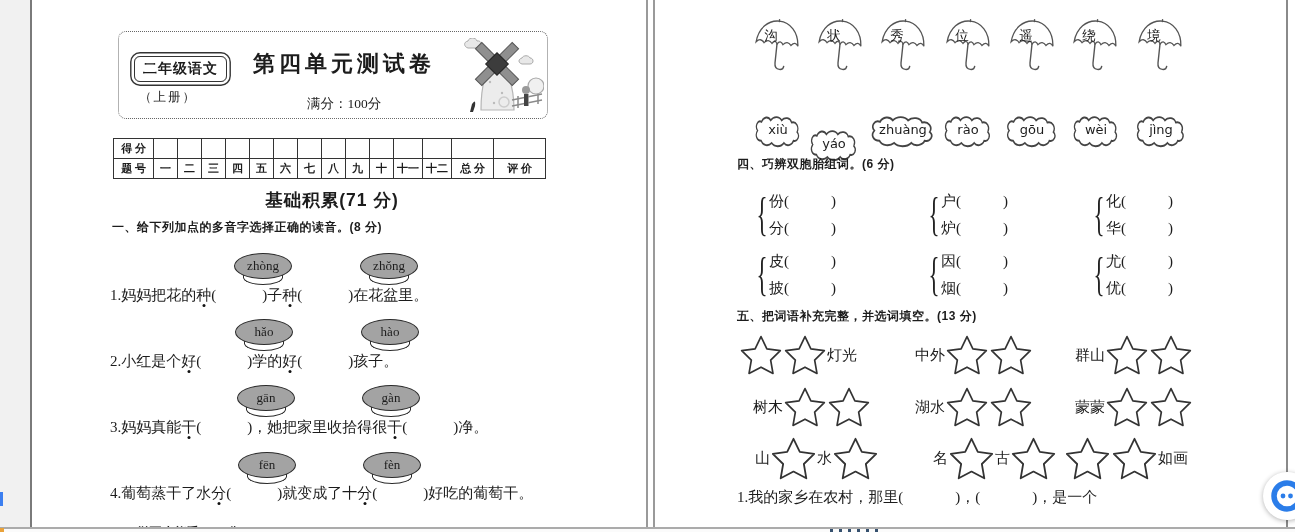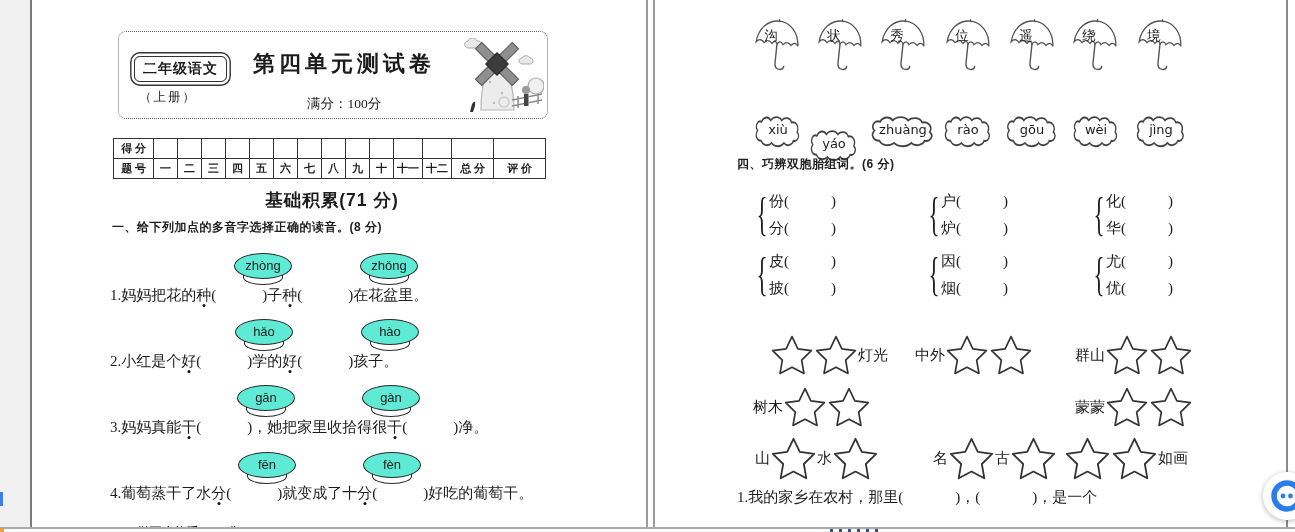--- a/index.html
+++ b/index.html
@@ -45,22 +45,22 @@
   table.score { border:1.5px solid #333; }
 
   .sec-center { left:60px; top:172px; width:480px; text-align:center;
     font-family:"Liberation Sans",sans-serif; font-weight:bold; font-size:17.5px; letter-spacing:1px; }
   .qhead { font-family:"Liberation Sans",sans-serif; font-weight:bold; font-size:12px;
     letter-spacing:0.5px; }
   .qh1 { left:80px; top:203px; }
   .qh2 { left:80px; top:508px; }
 
   .boat { width:58px; height:26px; border:1.6px solid #2b2b2b; border-radius:50%;
-    text-align:center; font-family:Liberation Sans, sans-serif; font-size:13px; line-height:24px;
-    background:#5eead4; }
+    text-align:center; font-family:Liberation Serif, serif; font-size:13px; line-height:24px;
+    background:#a3a3a3; }
   .boat::after { content:""; position:absolute; left:8px; right:8px; bottom:-7px; height:9px;
     border:1.6px solid #2b2b2b; border-top:none; border-radius:0 0 26px 26px / 0 0 10px 10px; }
 
   .sent { left:78px; font-size:15px; white-space:nowrap; }
   .gp  { display:inline-block; width:46px; }
   .gp2 { display:inline-block; width:42px; }
   .gp3 { display:inline-block; width:52px; }
   .du { position:relative; }
   .du::after { content:""; position:absolute; left:50%; transform:translateX(-50%);
     bottom:-4px; width:3px; height:3px; border-radius:50%; background:#111; }
@@ -379,22 +379,23 @@
         </div>
       </div>
     <div class="abs pair" style="left:432px;top:248px">
         <div class="brace">{</div>
         <div class="pcol">
           <div class="pline"><span>尤</span><span>(</span><span class="gp2"></span><span>)</span></div>
           <div class="pline"><span>优</span><span>(</span><span class="gp2"></span><span>)</span></div>
         </div>
       </div>
 
-
-    <div class="abs starrow" style="left:114px;top:334px">
+    <div class="abs qhead qh5">五、把词语补充完整，并选词填空。(13 分)</div>
+
+    <div class="abs starrow" style="left:83px;top:334px">
       <svg class="st" viewBox="0 0 40 40">
           <polygon points="20,2.5 25.6,14.1 38.4,15.9 29.2,24.9 31.4,37.6 20,31.6 8.6,37.6 10.8,24.9 1.6,15.9 14.4,14.1" fill="#fff" stroke="#333" stroke-width="1.6" stroke-linejoin="round"></polygon>
         </svg>
       <svg class="st" viewBox="0 0 40 40">
           <polygon points="20,2.5 25.6,14.1 38.4,15.9 29.2,24.9 31.4,37.6 20,31.6 8.6,37.6 10.8,24.9 1.6,15.9 14.4,14.1" fill="#fff" stroke="#333" stroke-width="1.6" stroke-linejoin="round"></polygon>
         </svg>
       <span>灯光</span>
     </div>
     <div class="abs starrow" style="left:259px;top:334px">
       <span>中外</span>
@@ -410,20 +411,29 @@
       <svg class="st" viewBox="0 0 40 40">
           <polygon points="20,2.5 25.6,14.1 38.4,15.9 29.2,24.9 31.4,37.6 20,31.6 8.6,37.6 10.8,24.9 1.6,15.9 14.4,14.1" fill="#fff" stroke="#333" stroke-width="1.6" stroke-linejoin="round"></polygon>
         </svg>
       <svg class="st" viewBox="0 0 40 40">
           <polygon points="20,2.5 25.6,14.1 38.4,15.9 29.2,24.9 31.4,37.6 20,31.6 8.6,37.6 10.8,24.9 1.6,15.9 14.4,14.1" fill="#fff" stroke="#333" stroke-width="1.6" stroke-linejoin="round"></polygon>
         </svg>
     </div>
 
     <div class="abs starrow" style="left:97px;top:386px">
       <span>树木</span>
+      <svg class="st" viewBox="0 0 40 40">
+          <polygon points="20,2.5 25.6,14.1 38.4,15.9 29.2,24.9 31.4,37.6 20,31.6 8.6,37.6 10.8,24.9 1.6,15.9 14.4,14.1" fill="#fff" stroke="#333" stroke-width="1.6" stroke-linejoin="round"></polygon>
+        </svg>
+      <svg class="st" viewBox="0 0 40 40">
+          <polygon points="20,2.5 25.6,14.1 38.4,15.9 29.2,24.9 31.4,37.6 20,31.6 8.6,37.6 10.8,24.9 1.6,15.9 14.4,14.1" fill="#fff" stroke="#333" stroke-width="1.6" stroke-linejoin="round"></polygon>
+        </svg>
+    </div>
+    <div class="abs starrow" style="left:259px;top:386px">
+      <span>湖水</span>
       <svg class="st" viewBox="0 0 40 40">
           <polygon points="20,2.5 25.6,14.1 38.4,15.9 29.2,24.9 31.4,37.6 20,31.6 8.6,37.6 10.8,24.9 1.6,15.9 14.4,14.1" fill="#fff" stroke="#333" stroke-width="1.6" stroke-linejoin="round"></polygon>
         </svg>
       <svg class="st" viewBox="0 0 40 40">
           <polygon points="20,2.5 25.6,14.1 38.4,15.9 29.2,24.9 31.4,37.6 20,31.6 8.6,37.6 10.8,24.9 1.6,15.9 14.4,14.1" fill="#fff" stroke="#333" stroke-width="1.6" stroke-linejoin="round"></polygon>
         </svg>
     </div>
     <div class="abs starrow" style="left:419px;top:386px">
       <span>蒙蒙</span>
       <svg class="st" viewBox="0 0 40 40">

